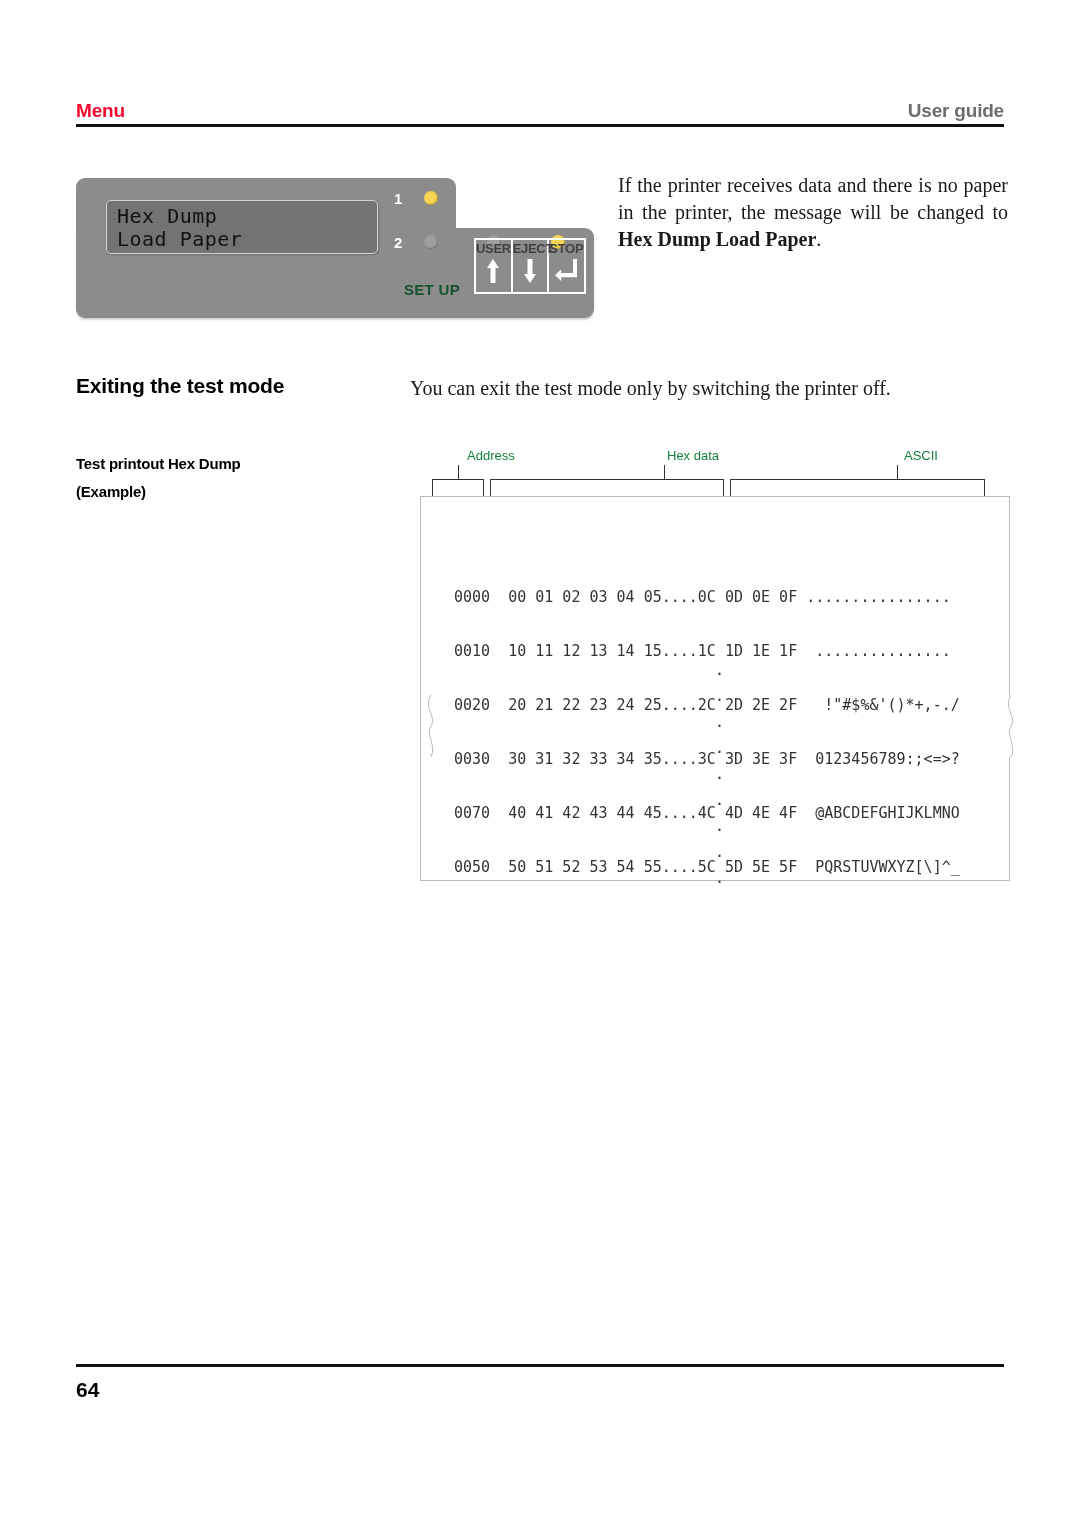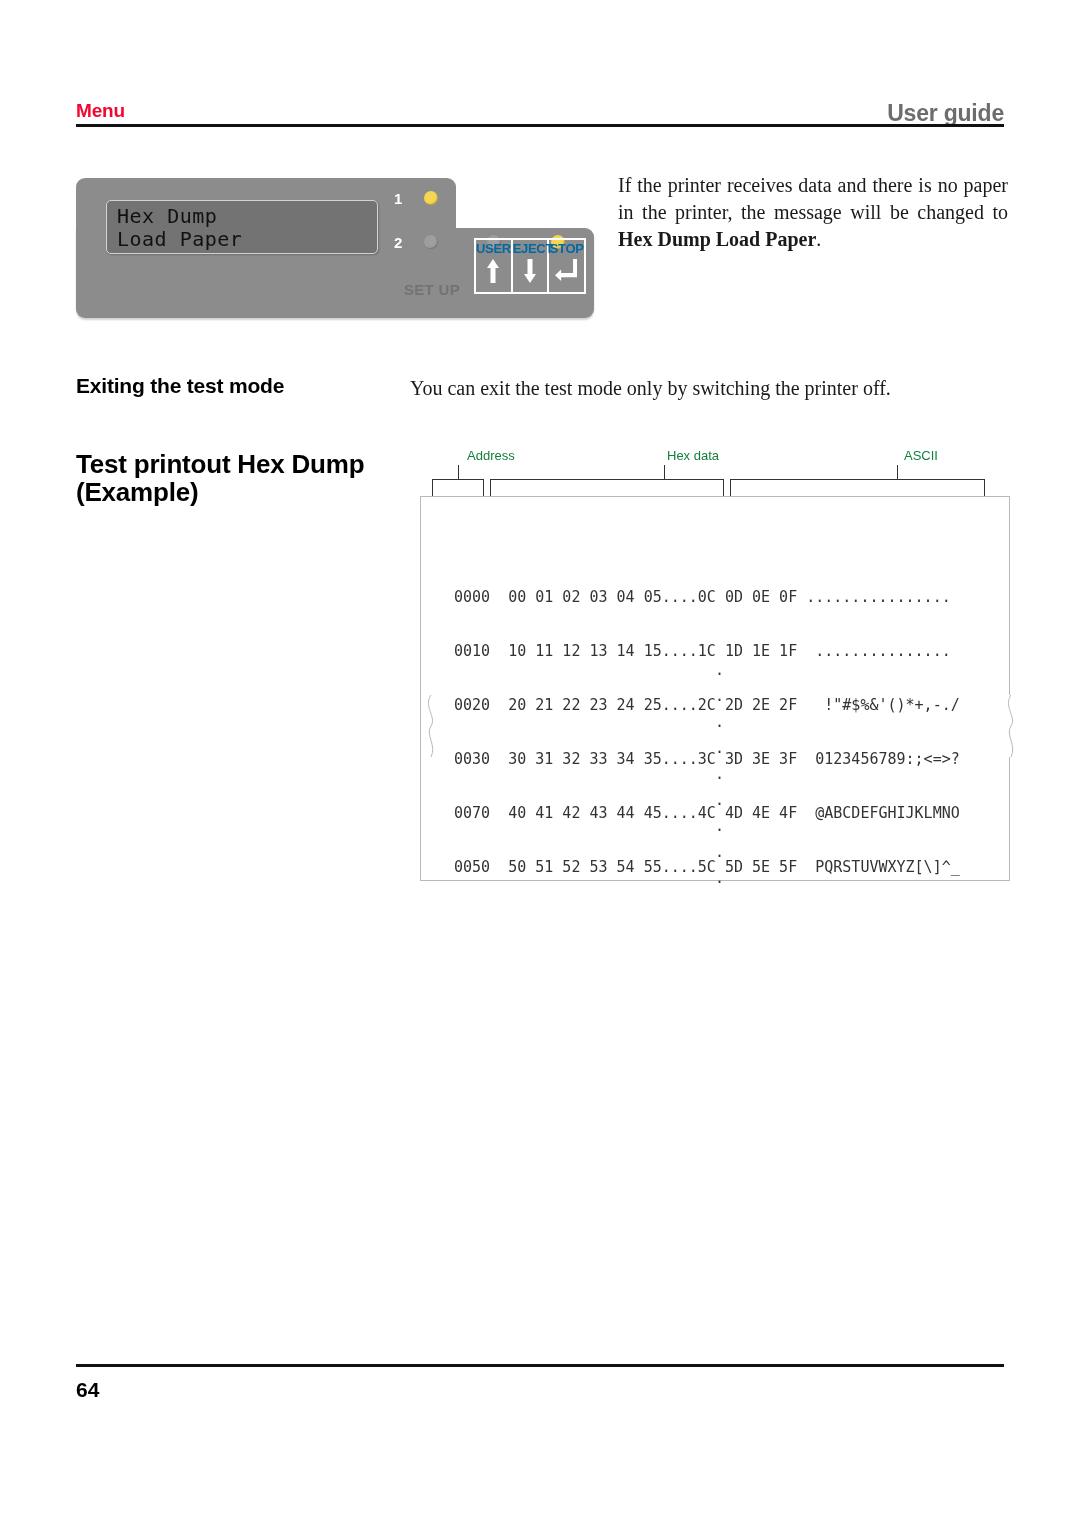--- a/index.html
+++ b/index.html
@@ -31,21 +31,21 @@
     top: 0;
     font-size: 19px;
     font-weight: bold;
     letter-spacing: -0.2px;
     color: #f4072f;
   }
   #header-guide {
     position: absolute;
     right: 0;
     top: 0;
-    font-size: 23px;
+    font-size: 19px;
     font-weight: bold;
     letter-spacing: -0.2px;
     color: #6d6d6d;
   }
   #header-rule {
     position: absolute;
     left: 76px;
     top: 124px;
     width: 928px;
     height: 3px;
@@ -122,21 +122,21 @@
   }
   .led-on  { background: #f6d552; }
   .led-off { background: #9e9e9e; }
 
   #setup-label {
     position: absolute;
     left: 328px;
     top: 103px;
     font-size: 15px;
     font-weight: bold;
-    color: #737373;
+    color: #14532d;
     z-index: 7;
     letter-spacing: 0.3px;
   }
   #button-row {
     position: absolute;
     left: 398px;
     top: 60px;
     width: 112px;
     height: 56px;
     display: flex;
@@ -149,24 +149,24 @@
     position: relative;
     box-sizing: border-box;
     border-right: 2px solid #ffffff;
   }
   .panel-button:last-child { border-right: none; }
   .btn-label {
     position: absolute;
     top: 1px;
     left: 0;
     right: 0;
-    text-align: center;
+    text-align: left;
     font-size: 13px;
     font-weight: bold;
-    color: #0369a1;
+    color: #404040;
     letter-spacing: -0.3px;
   }
   .btn-glyph {
     position: absolute;
     top: 18px;
     left: 0;
     right: 0;
     text-align: center;
   }
 
@@ -205,21 +205,21 @@
     line-height: 27px;
     color: #1a1a1a;
   }
 
   
   #heading-printout {
     position: absolute;
     left: 76px;
     top: 450px;
     width: 320px;
-    font-size: 26px;
+    font-size: 15px;
     font-weight: bold;
     line-height: 28px;
     color: #000000;
     letter-spacing: -0.2px;
   }
 
   
   #figure {
     position: absolute;
     left: 410px;

